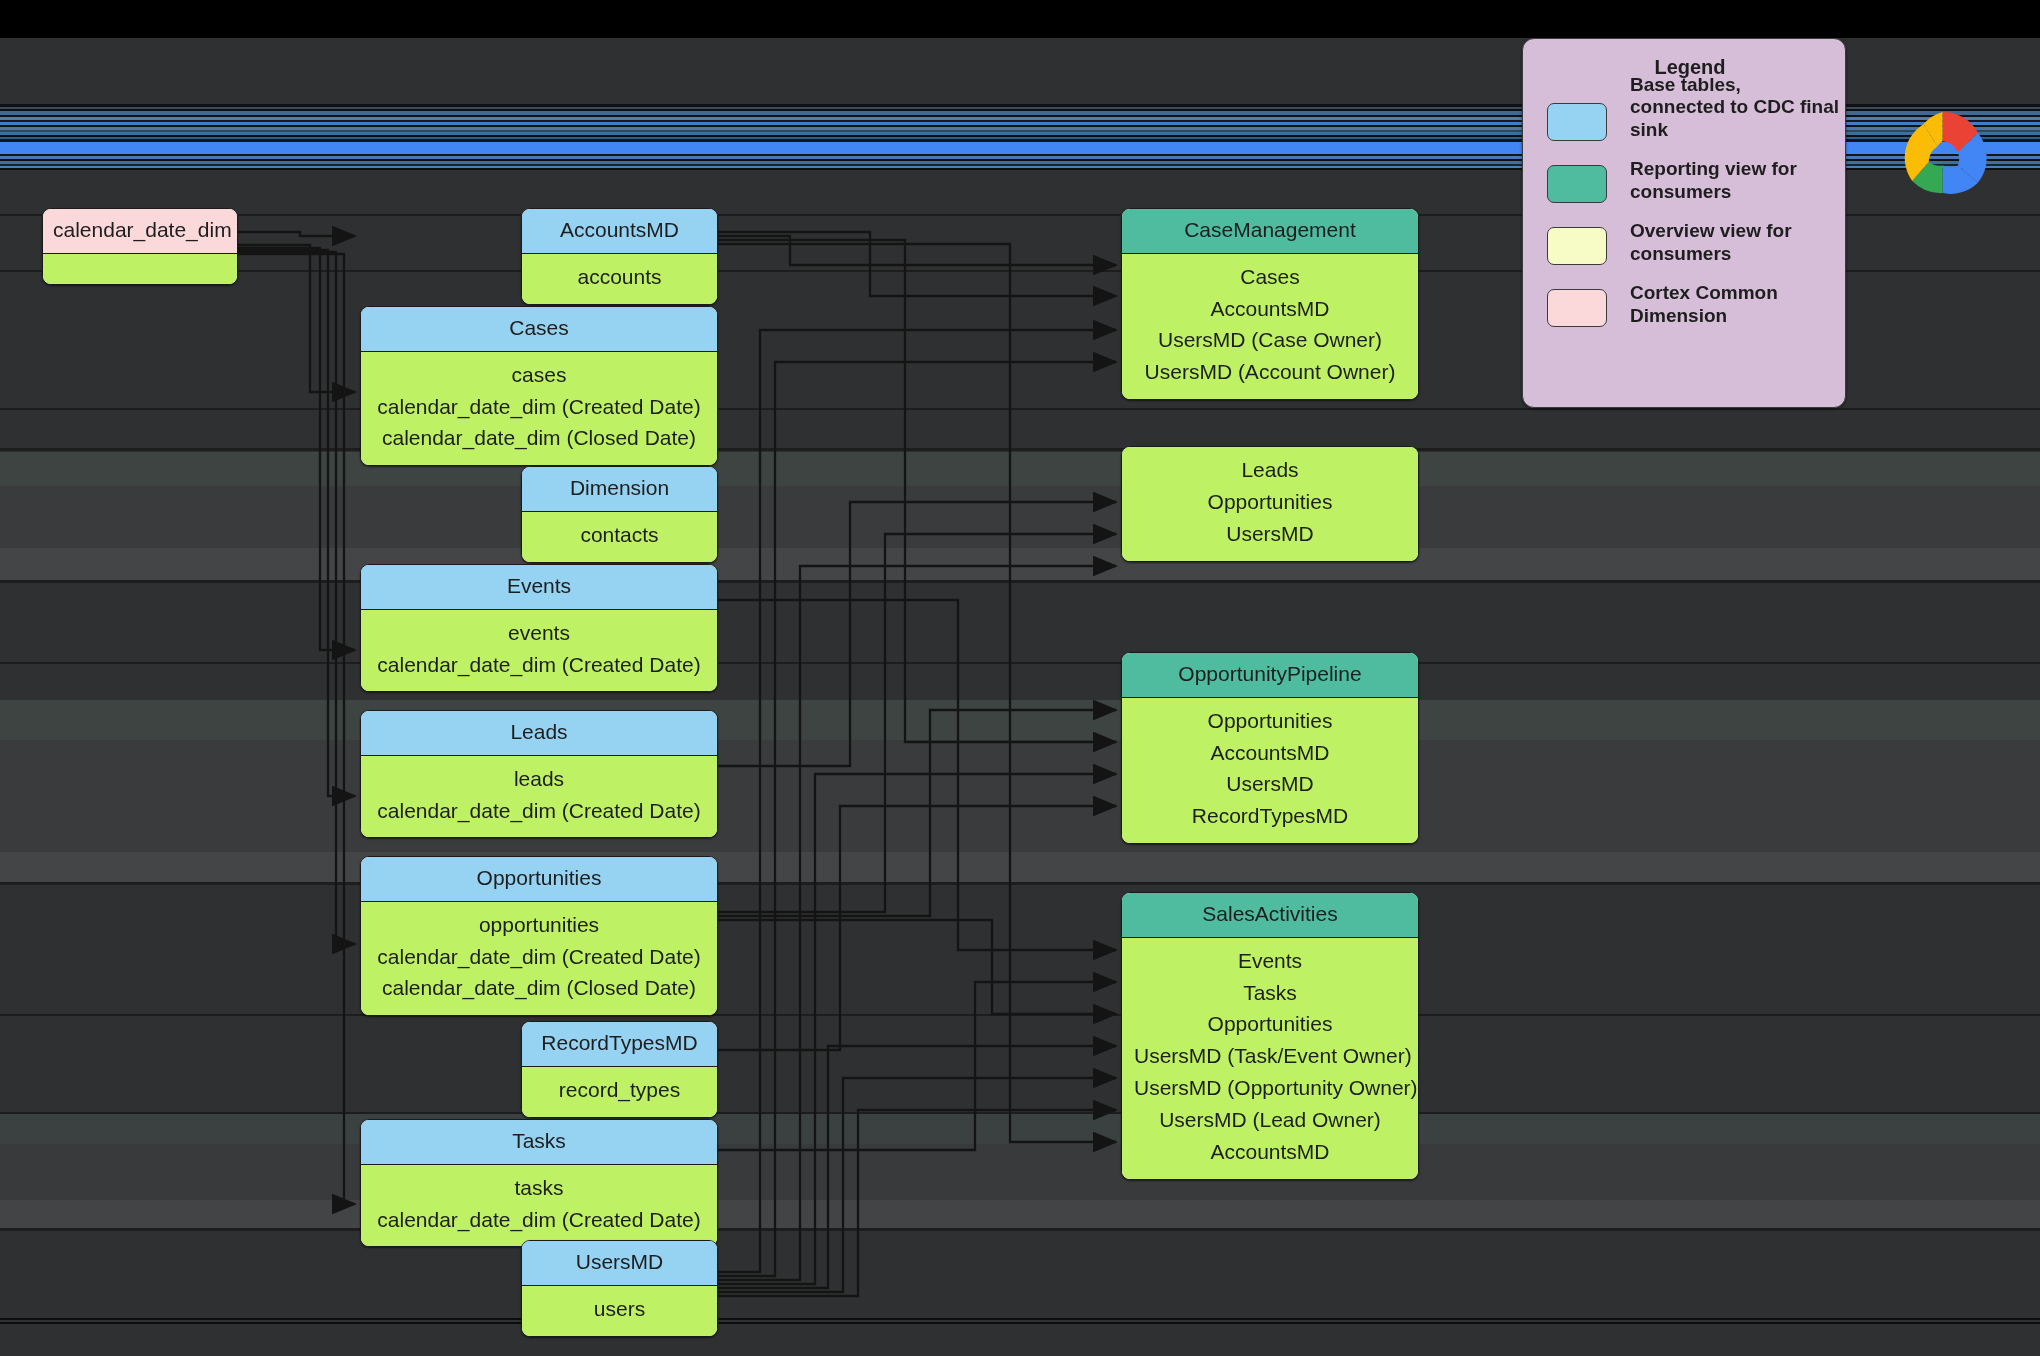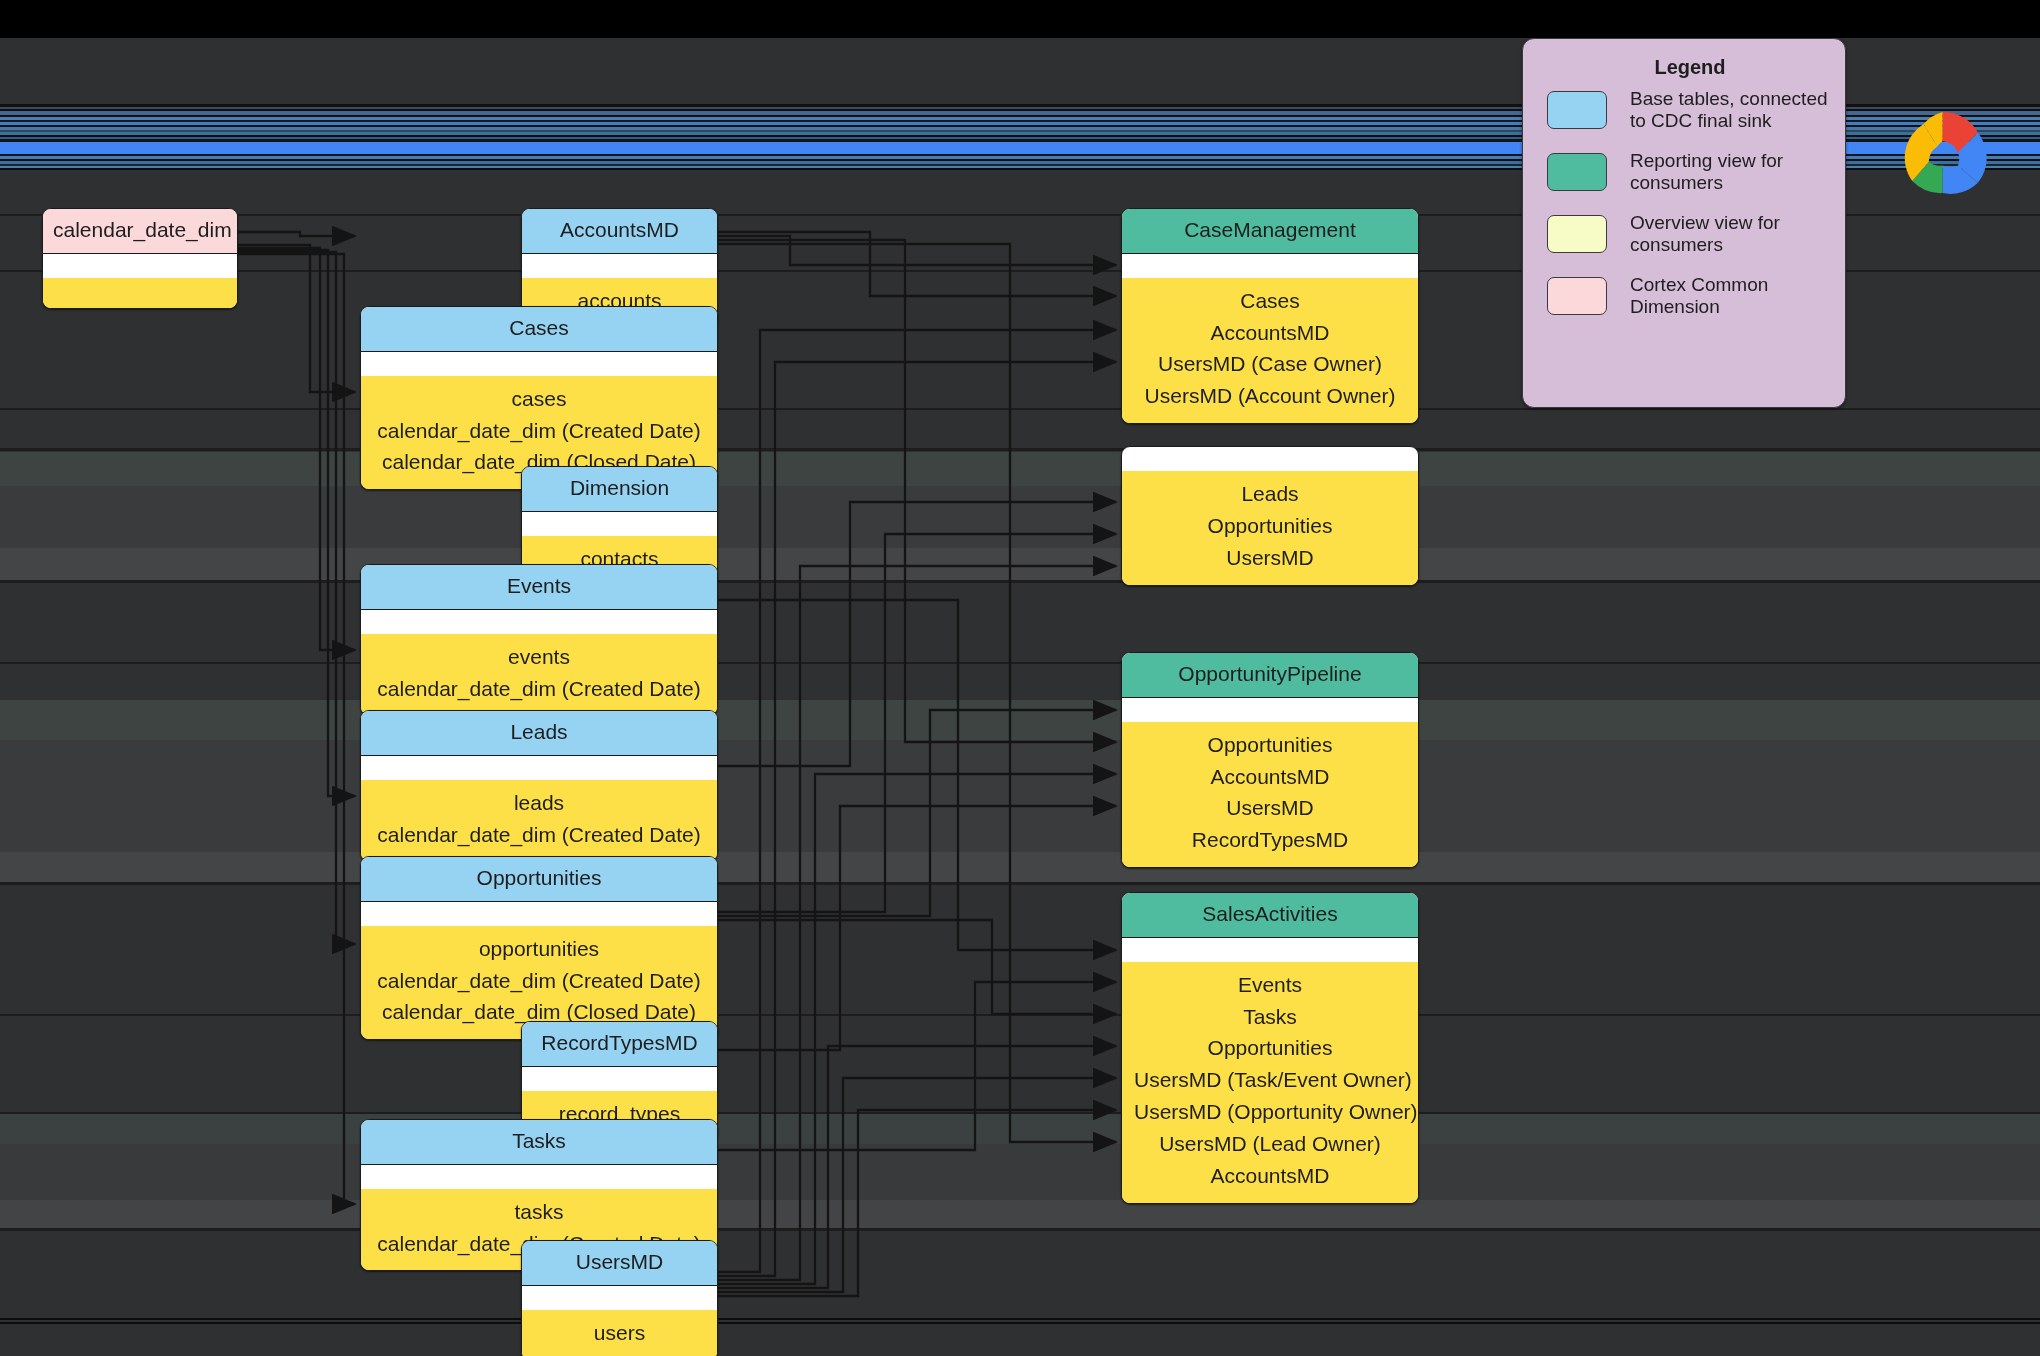--- a/index.html
+++ b/index.html
@@ -16,38 +16,38 @@
   
   #stripes{position:absolute;left:0;top:104px;width:2040px;height:66px;overflow:hidden;}
   #stripes .s{position:absolute;left:0;width:2040px;}
 
   
   .node{position:absolute;border:1px solid #1b1b1b;border-radius:9px;
         background:#ffffff;overflow:hidden;box-sizing:border-box;
         box-shadow:0 1px 2px rgba(0,0,0,.55);}
   .node .hdr{text-align:center;font-size:21px;color:#1e1e1e;
              padding:10px 10px 11px;border-bottom:1px solid #1b1b1b;line-height:1.08;}
-  .node .body{background:#fde047;padding:7px 12px 11px;margin-top:24px;}
+  .node .body{background:#bef264;padding:7px 12px 11px;}
   .node .body .row{text-align:center;font-size:21px;color:#1e1e1e;
                    line-height:1.52;white-space:nowrap;}
   .node .body.empty{height:30px;padding:0;}
   .hdr.base{background:#96d2f2;}
   .hdr.report{background:#4fbca0;}
   .hdr.cortex{background:#fbd9da;}
 
   
   #edges{position:absolute;left:0;top:0;width:2040px;height:1356px;pointer-events:none;}
 
   
   #legend{position:absolute;left:1522px;top:38px;width:324px;height:370px;
           background:#d6bdd8;border:1px solid #3a3a3a;border-radius:12px;
           box-sizing:border-box;box-shadow:0 1px 3px rgba(0,0,0,.5);}
   #legend .ltitle{text-align:center;font-size:20px;font-weight:bold;color:#1e1e1e;
                   margin-top:17px;margin-left:12px;}
-  .legend-row{display:flex;align-items:center;margin:0 0 0 24px;height:62px;}
+  .legend-row{display:flex;align-items:flex-end;margin:0 0 0 24px;height:62px;font-weight:bold;}
   .swatch{width:58px;height:36px;border:1px solid #3a3a3a;border-radius:7px;flex:0 0 auto;}
   .legend-label{margin-left:23px;font-size:19px;color:#1e1e1e;line-height:1.18;max-width:210px;}
 
   
   #gclogo{position:absolute;left:1890px;top:105px;width:105px;height:95px;}
 </style>
 </head>
 <body>
 
 <div id="stage">

